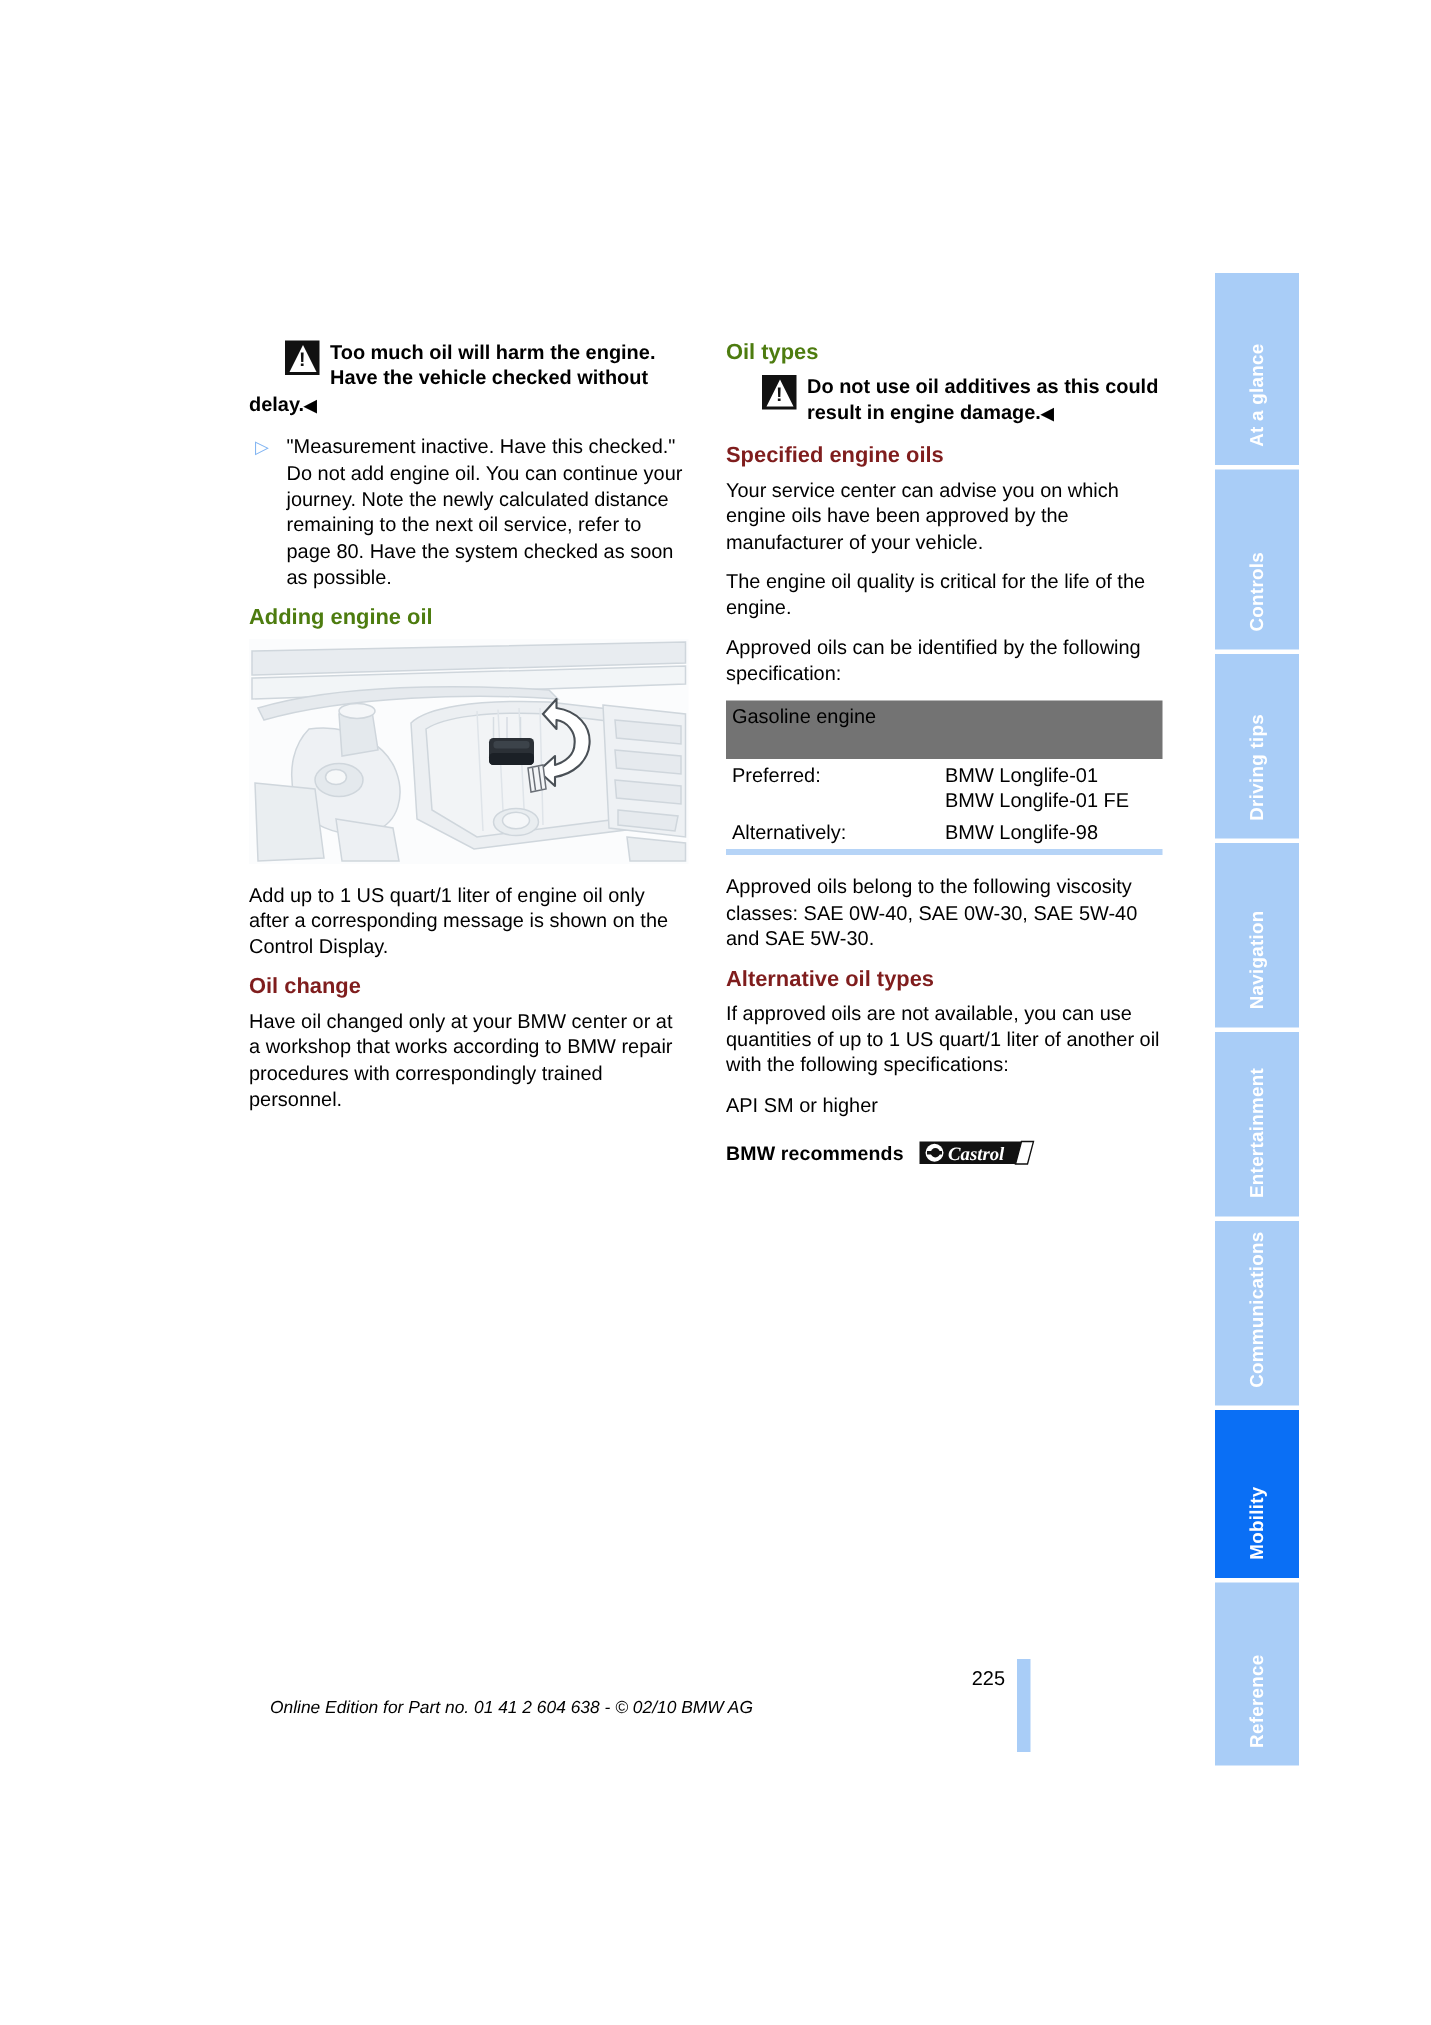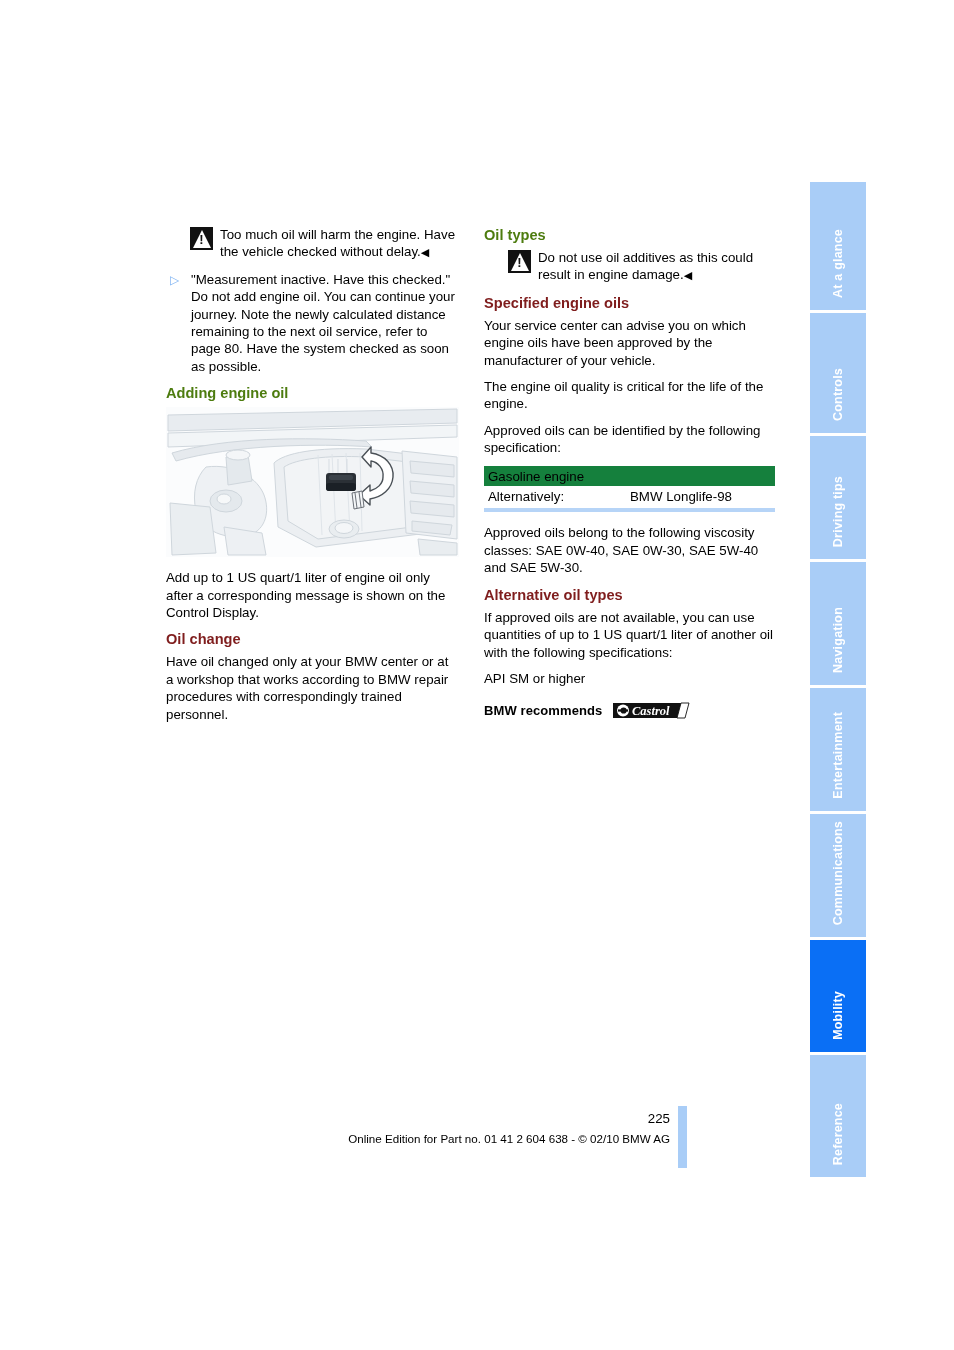--- a/index.html
+++ b/index.html
@@ -50,20 +50,21 @@
     font-weight: bold;
     color: #7f1d1d;
     margin: 0 0 5px 0;
   }
   .head-spaced-top { margin-top: 18px; }
 
   
   .note {
     position: relative;
     margin: 0 0 9px 0;
+    font-weight: bold;
   }
   .note .warn-icon {
     float: left;
     width: 23px;
     height: 23px;
     margin: 1px 7px 0 24px;
     background: #111111;
     position: relative;
   }
   .note .warn-icon::before {
@@ -131,24 +132,24 @@
 
   
   .spec-table {
     width: 291px;
     border-collapse: collapse;
     font-size: 13.3px;
     line-height: 17.4px;
     margin: 6px 0 12px 0;
   }
   .spec-table .thead-cell {
-    background: #15803d;
+    background: #737373;
     font-weight: normal;
     text-align: left;
-    padding: 2px 4px 1px 4px;
+    padding: 2px 4px 20px 4px;
   }
   .spec-table td {
     padding: 2px 4px 1px 4px;
     vertical-align: top;
   }
   .spec-table td.label-col { width: 134px; }
   .spec-table tr.last-row td { padding-bottom: 3px; }
   .spec-table tfoot td {
     padding: 0;
     height: 4px;
@@ -210,23 +211,24 @@
     width: 110px;
     text-align: right;
     font-size: 13.3px;
     line-height: 17px;
   }
   #footer-line {
     position: absolute;
     left: 180px;
     top: 1131px;
     width: 490px;
-    text-align: right;
+    text-align: left;
     font-size: 11.6px;
     line-height: 15px;
+    font-style: italic;
   }
   #footer-bar {
     position: absolute;
     left: 678px;
     top: 1106px;
     width: 9px;
     height: 62px;
     background: #a9cdf7;
   }
 </style>
@@ -332,20 +334,27 @@
     <p>The engine oil quality is critical for the life of the engine.</p>
     <p>Approved oils can be identified by the following specification:</p>
 
     <table class="spec-table">
       <thead>
         <tr>
           <th class="thead-cell" colspan="2">Gasoline engine</th>
         </tr>
       </thead>
       <tbody>
+        <tr>
+          <td class="label-col">Preferred:</td>
+          <td>
+            <div>BMW Longlife-01</div>
+            <div>BMW Longlife-01 FE</div>
+          </td>
+        </tr>
         <tr class="last-row">
           <td class="label-col">Alternatively:</td>
           <td>
             <div>BMW Longlife-98</div>
           </td>
         </tr>
       </tbody>
       <tfoot>
         <tr>
           <td colspan="2"></td>

